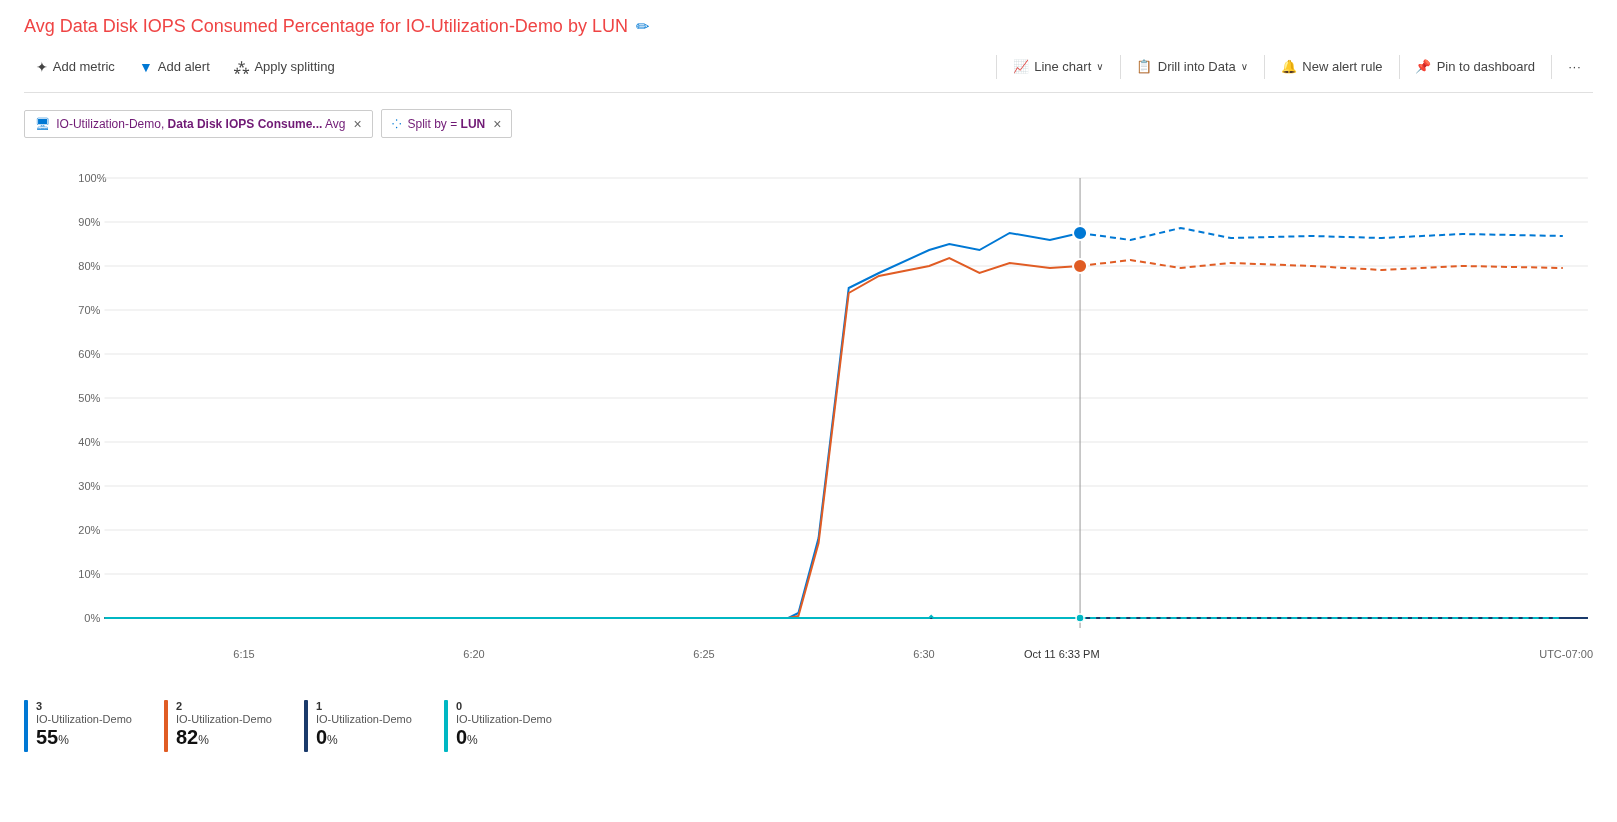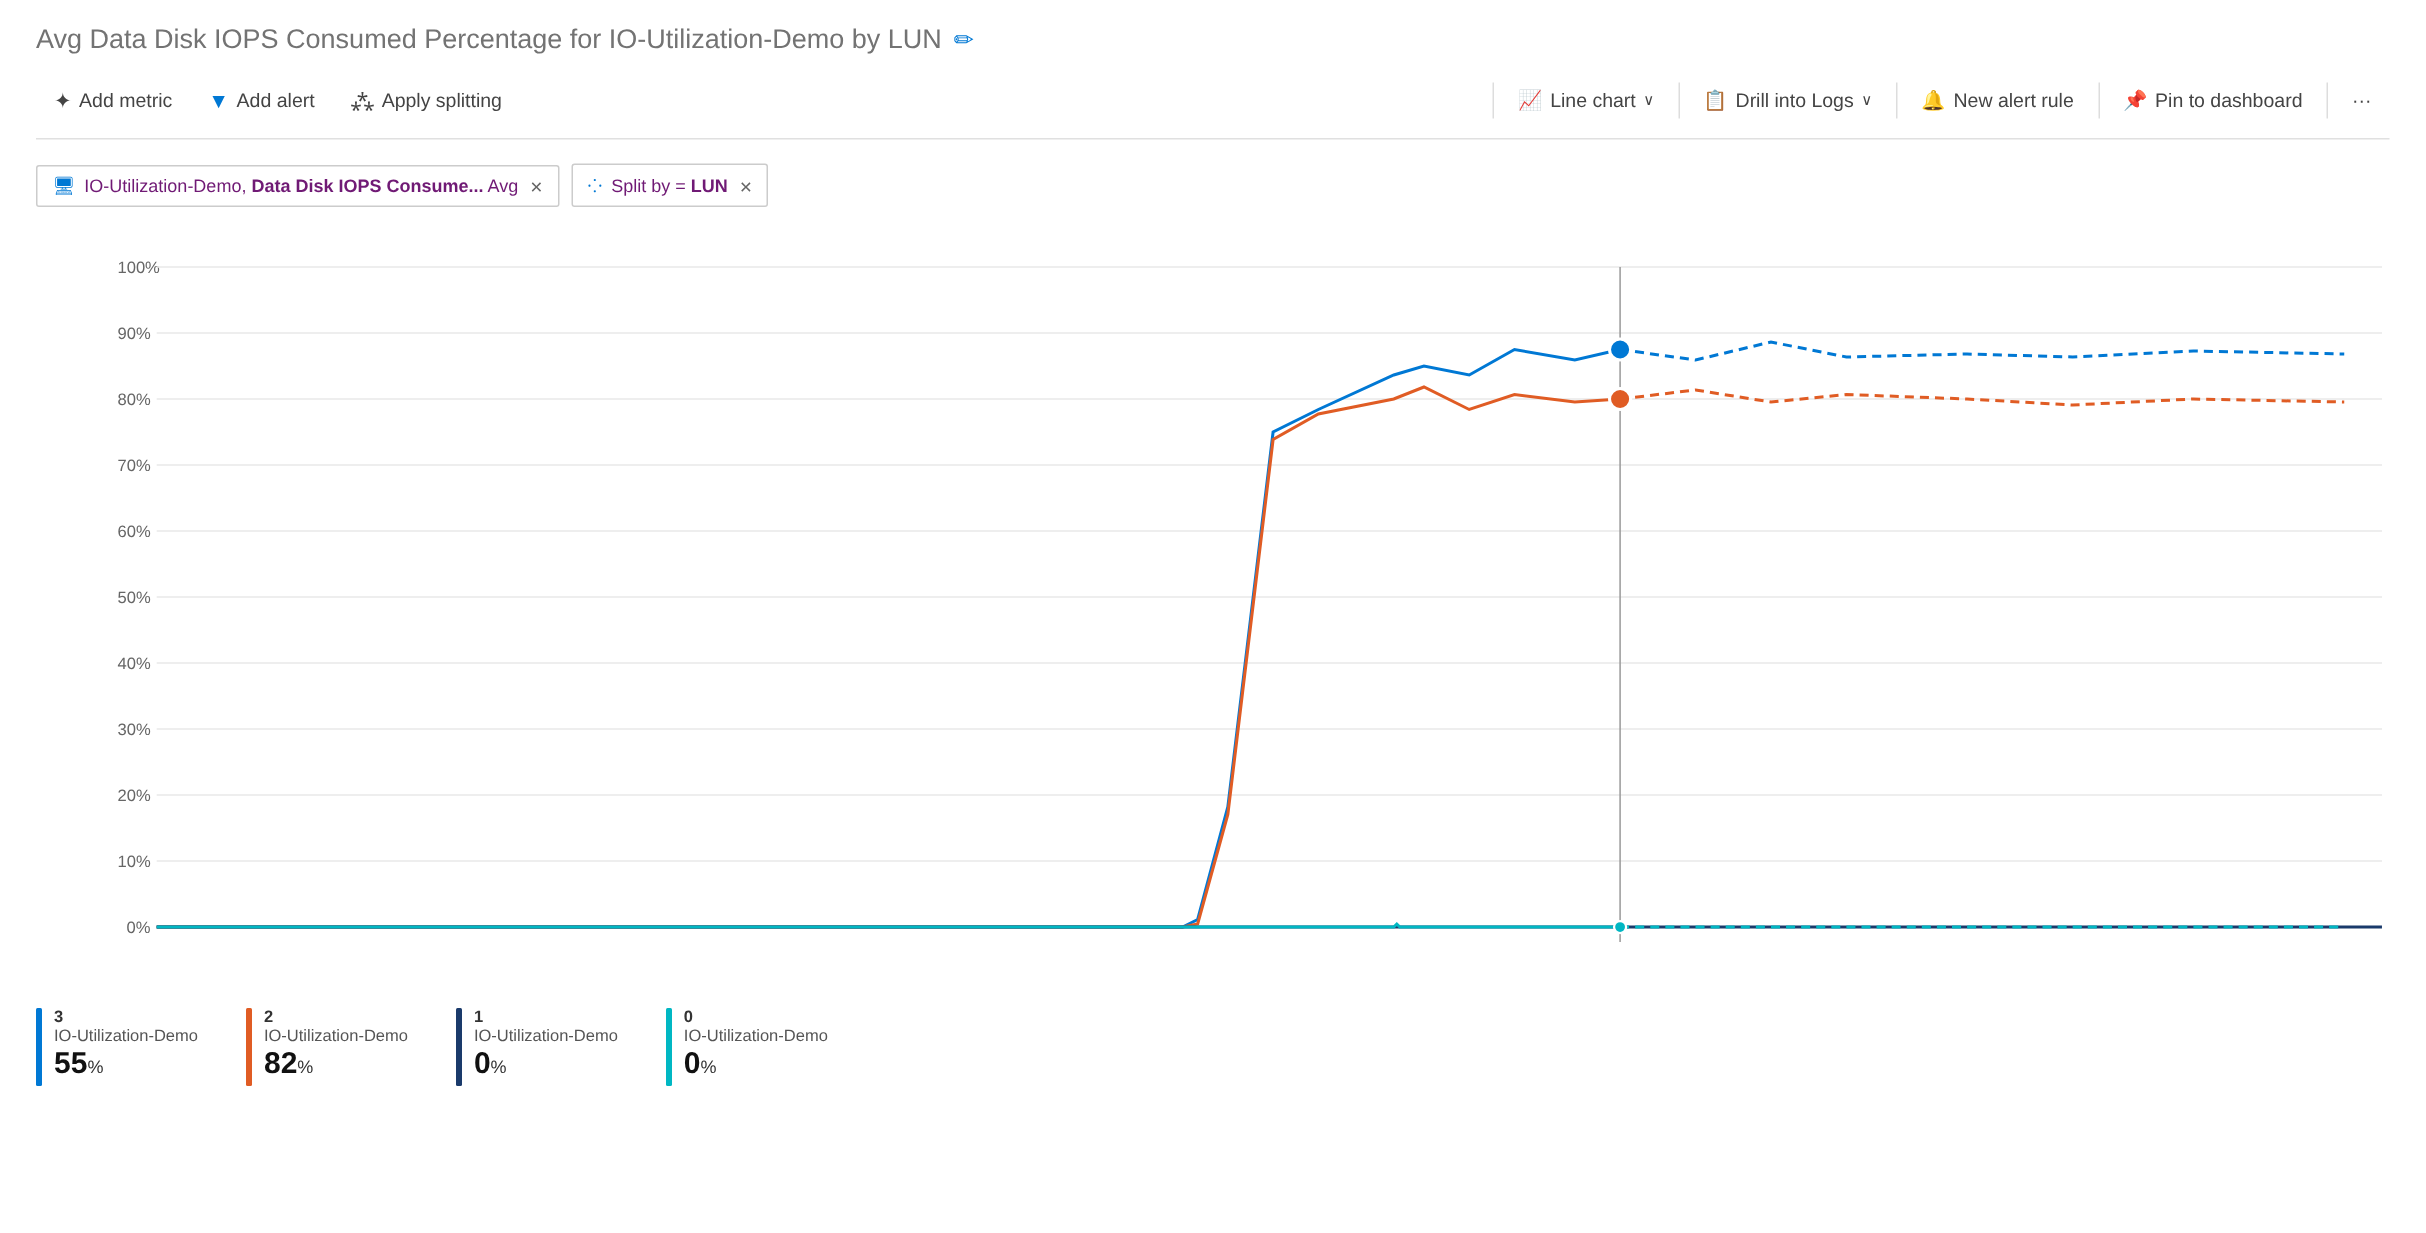--- a/index.html
+++ b/index.html
@@ -1,21 +1,21 @@
 <!DOCTYPE html>
 <html><head>
   <meta charset="utf-8">
   <style>
     * { box-sizing: border-box; margin: 0; padding: 0; }
     body { font-family: 'Segoe UI', Arial, sans-serif; background: #fff; color: #333; font-size: 13px; }
     .container { padding: 16px 24px; width: 1617px; min-height: 822px; }
 
     
     .title-row { display: flex; align-items: center; gap: 8px; margin-bottom: 14px; }
-    .title-text { font-size: 18px; font-weight: 400; color: #737373; }
+    .title-text { font-size: 18px; font-weight: 400; color: #ef4444; }
     .edit-icon { color: #0078d4; cursor: pointer; font-size: 16px; }
 
     
     .toolbar { display: flex; align-items: center; gap: 0; margin-bottom: 16px; border-bottom: 1px solid #e0e0e0; padding-bottom: 10px; flex-wrap: wrap; }
     .toolbar-btn { display: flex; align-items: center; gap: 5px; padding: 6px 12px; border: none; background: none; cursor: pointer; color: #444; font-size: 13px; border-radius: 2px; }
     .toolbar-btn .btn-icon { font-size: 14px; }
     .toolbar-separator { width: 1px; height: 24px; background: #ddd; margin: 0 4px; }
     .toolbar-right { margin-left: auto; display: flex; align-items: center; gap: 0; }
     .toolbar-btn-right { display: flex; align-items: center; gap: 5px; padding: 6px 12px; border: none; background: none; cursor: pointer; color: #444; font-size: 13px; border-radius: 2px; }
     .dropdown-arrow { font-size: 10px; }
@@ -69,21 +69,21 @@
     <div class="toolbar-right">
       <div class="toolbar-separator"></div>
       <button class="toolbar-btn-right">
         <span>📈</span>
         <span>Line chart</span>
         <span class="dropdown-arrow">∨</span>
       </button>
       <div class="toolbar-separator"></div>
       <button class="toolbar-btn-right">
         <span>📋</span>
-        <span>Drill into Logs</span>
+        <span>Drill into Data</span>
         <span class="dropdown-arrow">∨</span>
       </button>
       <div class="toolbar-separator"></div>
       <button class="toolbar-btn-right">
         <span>🔔</span>
         <span>New alert rule</span>
       </button>
       <div class="toolbar-separator"></div>
       <button class="toolbar-btn-right">
         <span>📌</span>
@@ -174,20 +174,28 @@
       <line x1="1050" y1="20" x2="1050" y2="470" class="cursor-line"></line>
 
       <circle cx="1050" cy="75" r="7" fill="#0078d4" stroke="#fff" stroke-width="2"></circle>
 
       <circle cx="1050" cy="108" r="7" fill="#e05c24" stroke="#fff" stroke-width="2"></circle>
 
       <circle cx="1050" cy="460" r="4" fill="#00b7c3" stroke="#fff" stroke-width="1.5"></circle>
     </svg>
   </div>
 
+  <div style="position:relative; height:28px; margin-left:80px; margin-right:0;">
+    <span class="x-label" style="left: calc(220px - 80px);">6:15</span>
+    <span class="x-label" style="left: calc(450px - 80px);">6:20</span>
+    <span class="x-label" style="left: calc(680px - 80px);">6:25</span>
+    <span class="x-label" style="left: calc(900px - 80px);">6:30</span>
+    <span class="x-tooltip-label" style="position:absolute; left: calc(1050px - 80px - 50px); font-size:11px; color:#333; font-weight:500; white-space:nowrap;">Oct 11 6:33 PM</span>
+    <span style="position:absolute; right:0; font-size:11px; color:#666;">UTC-07:00</span>
+  </div>
 
   <div class="legend-row">
     <div class="legend-item">
       <div class="legend-bar" style="background:#0078d4;"></div>
       <div class="legend-content">
         <span class="legend-num">3</span>
         <span class="legend-name">IO-Utilization-Demo</span>
         <span class="legend-value">
           <span>55</span><span class="legend-unit">%</span>
         </span>

